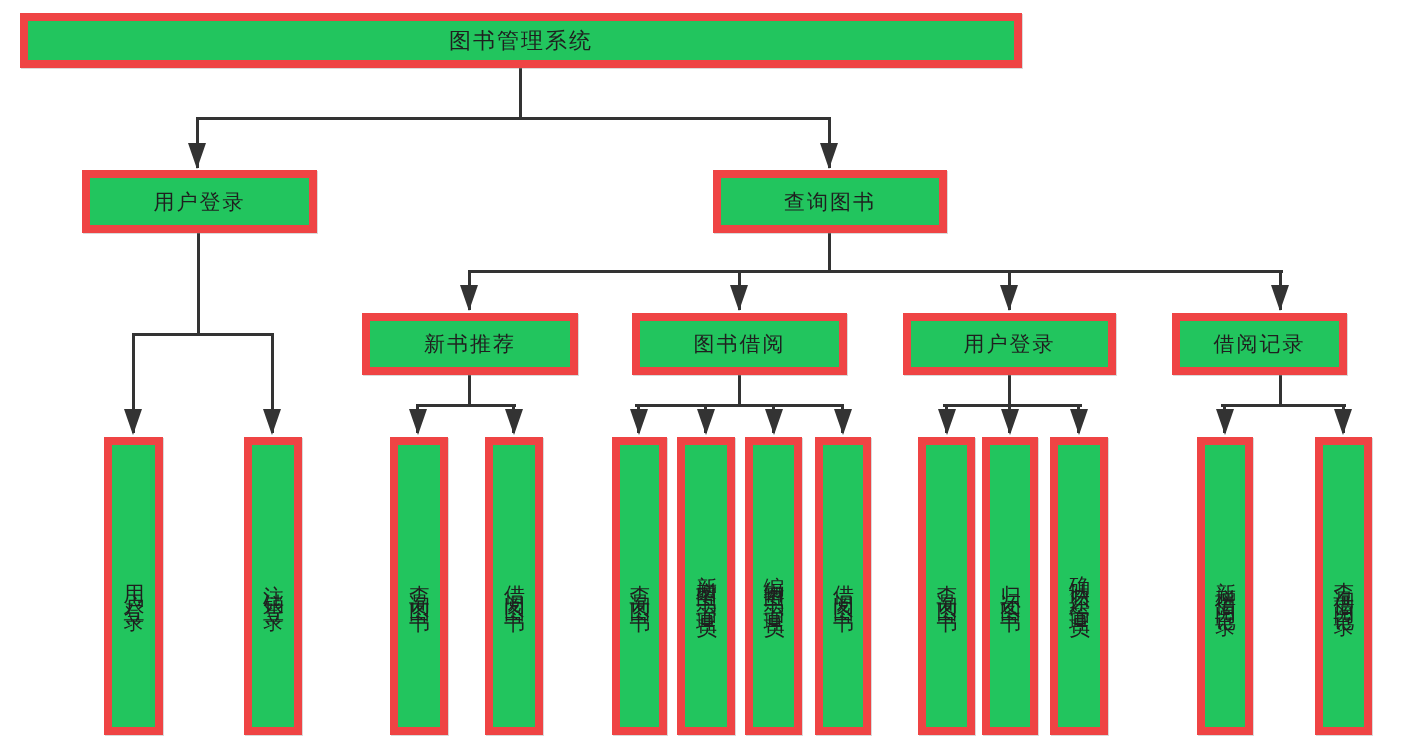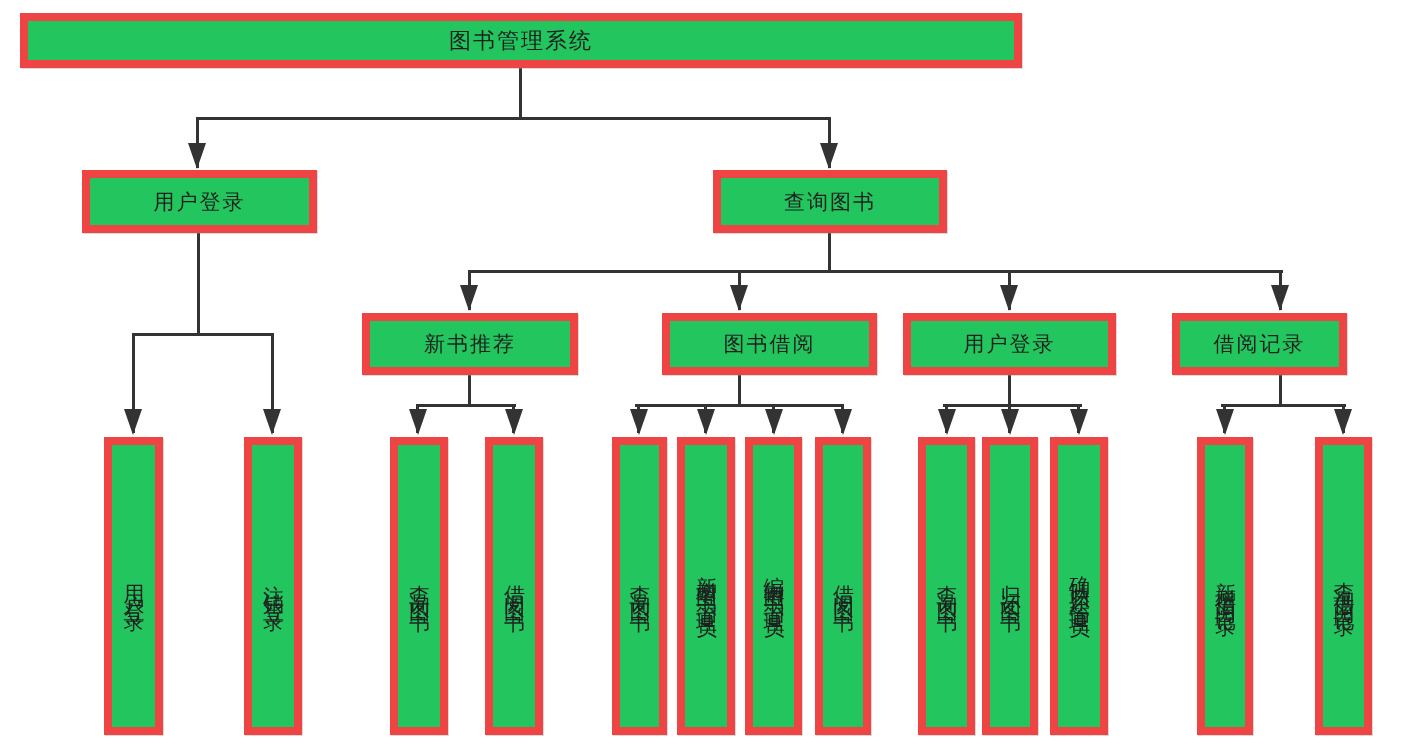--- a/index.html
+++ b/index.html
@@ -99,21 +99,21 @@
   <div class="node" style="left:82px;top:170px;width:235px;height:63px;">
     <span>用户登录</span>
   </div>
   <div class="node" style="left:713px;top:170px;width:234px;height:63px;">
     <span>查询图书</span>
   </div>
 
   <div class="node" style="left:362px;top:313px;width:216px;height:62px;">
     <span>新书推荐</span>
   </div>
-  <div class="node" style="left:632px;top:313px;width:215px;height:62px;margin-left:30px;">
+  <div class="node" style="left:632px;top:313px;width:215px;height:62px;">
     <span>图书借阅</span>
   </div>
   <div class="node" style="left:903px;top:313px;width:213px;height:62px;">
     <span>用户登录</span>
   </div>
   <div class="node" style="left:1172px;top:313px;width:175px;height:62px;">
     <span>借阅记录</span>
   </div>
 
   <div class="node" style="left:104px;top:437px;width:59px;height:298px;">

